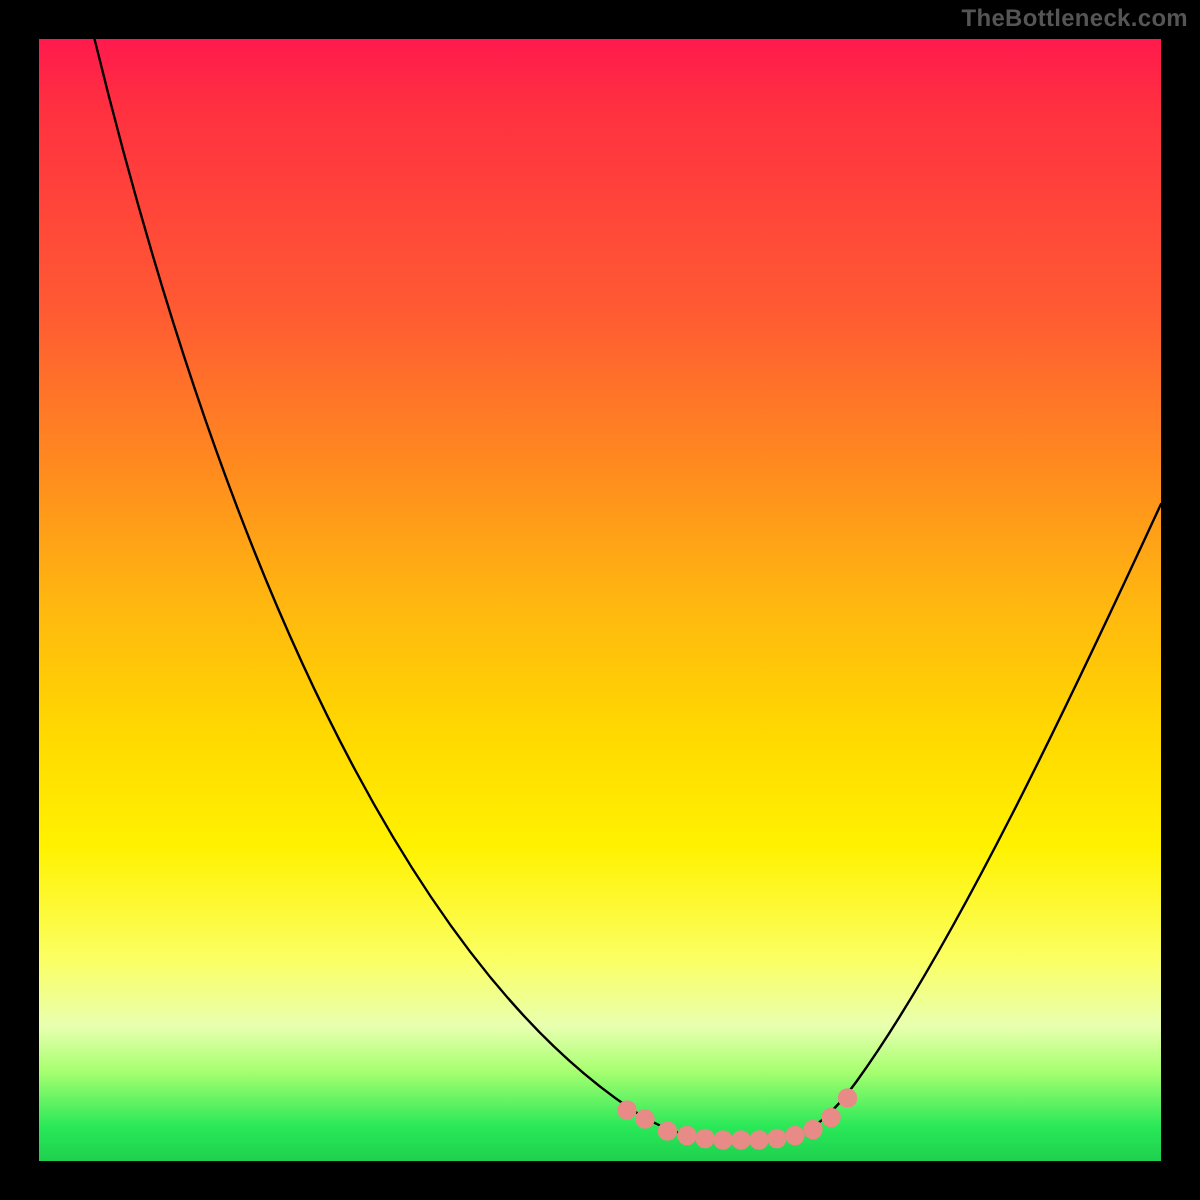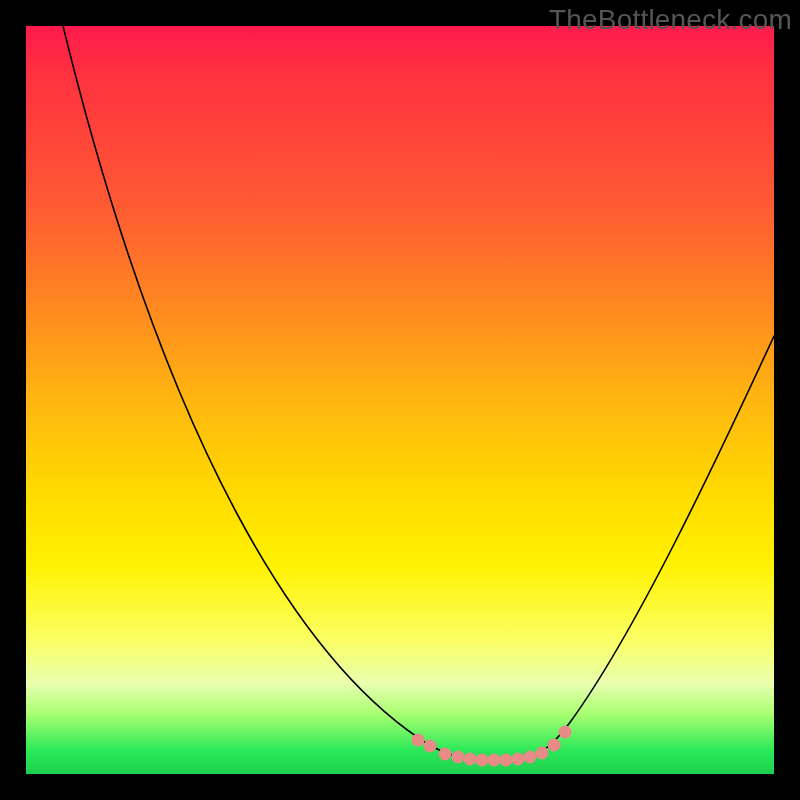--- a/index.html
+++ b/index.html
@@ -39,22 +39,22 @@
       #a7ff70 92%,
       #28e858 97%,
       #1fd04e 100%
     );
   }
   .watermark {
     position: absolute;
     top: 4px;
     right: 8px;
     color: #555555;
-    font-size: 28px;
-    font-weight: 400;
+    font-size: 16px;
+    font-weight: 700;
     letter-spacing: 0.2px;
     z-index: 50;
     font-family: Arial, Helvetica, sans-serif;
   }
   svg.curves {
     position: absolute;
     left: 0;
     top: 0;
     width: 748px;
     height: 748px;

